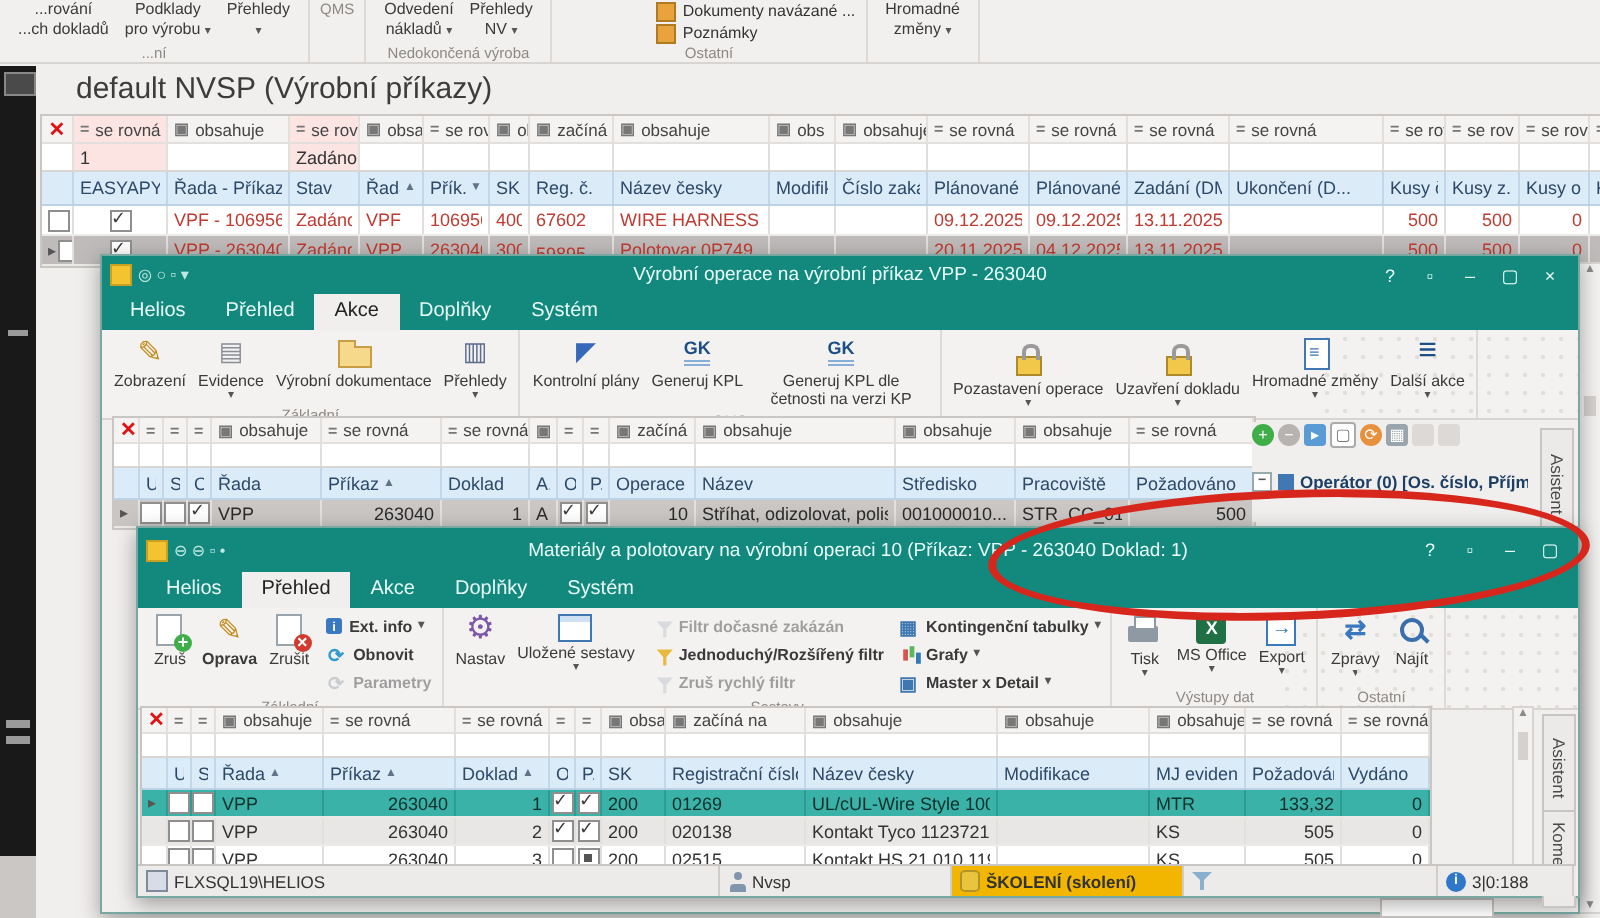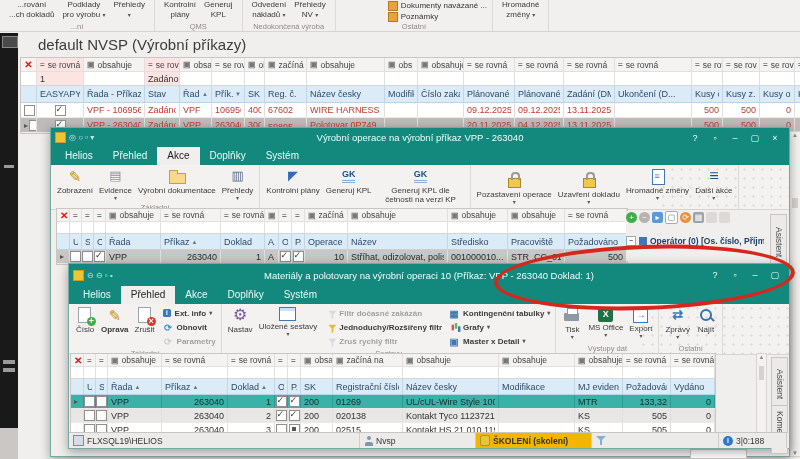--- a/index.html
+++ b/index.html
@@ -161,24 +161,20 @@
   <div id="app-ribbon">
       <div class="agroup">
         <div class="aitems">
           <div class="abtn">...rování<br>...ch dokladů</div>
           <div class="abtn">Podklady<br>pro výrobu <span class="dd">▾</span></div>
           <div class="abtn">Přehledy<br> <span class="dd">▾</span></div>
         </div>
         <div class="aglab">...ní</div>
       </div>
       <div class="agroup">
-        <div class="aitems">
-          <div class="abtn">Kontrolní<br>plány</div>
-          <div class="abtn">Generuj<br>KPL</div>
-        </div>
         <div class="aglab">QMS</div>
       </div>
       <div class="agroup">
         <div class="aitems">
           <div class="abtn">Odvedení<br>nákladů <span class="dd">▾</span></div>
           <div class="abtn">Přehledy<br>NV <span class="dd">▾</span></div>
         </div>
         <div class="aglab">Nedokončená výroba</div>
       </div>
       <div class="agroup">
@@ -783,21 +779,21 @@
         <div class="mtab">Akce</div>
         <div class="mtab">Doplňky</div>
         <div class="mtab">Systém</div>
       </div>
     <div class="ribbon" id="mat-ribbon" style="height:50px;">
       <span class="rdots" style="width:150px;"></span>
     <div class="rgroup">
           <div class="ritems">
             <div class="rbtn">
               <span class="ic ic-doc-new"></span>
-              <span class="rlab">Číslo</span>
+              <span class="rlab">Zruš</span>
             </div>
             <div class="rbtn bold">
               <span class="ic ic-pencil"></span>
               <span class="rlab">Oprava</span>
             </div>
             <div class="rbtn">
               <span class="ic ic-doc-delete"></span>
               <span class="rlab">Zrušit</span>
             </div>
             <div class="rstack">

